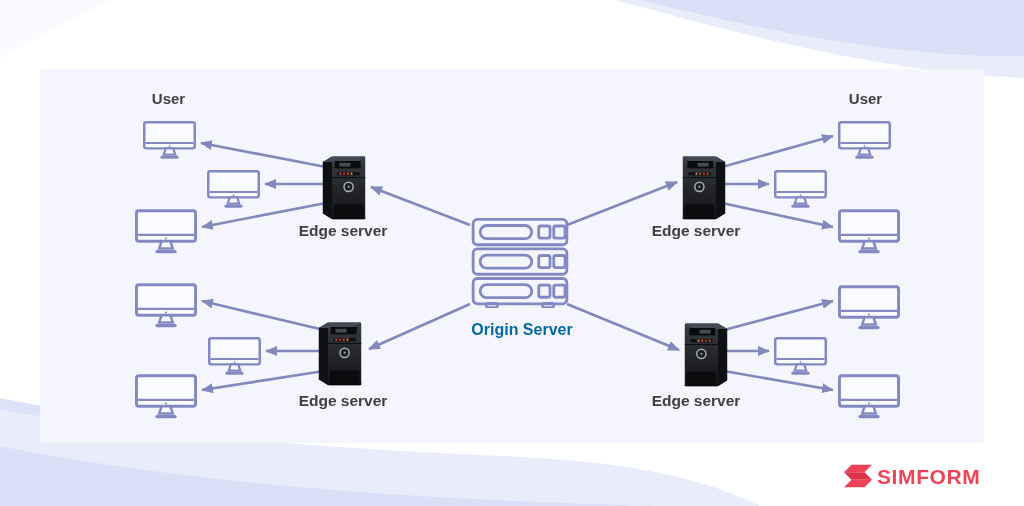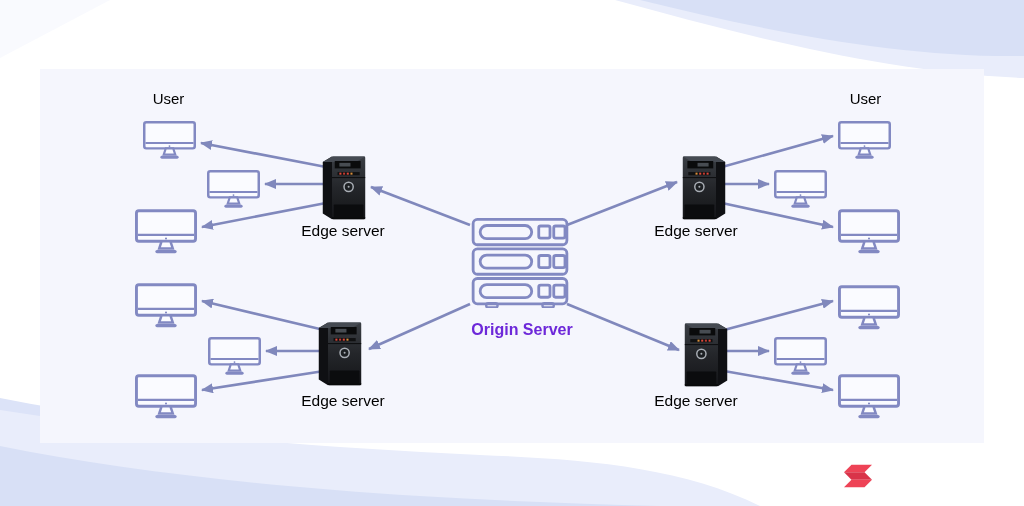--- a/index.html
+++ b/index.html
@@ -18,24 +18,24 @@
   }
   .panel{
     position:absolute;left:40px;top:69px;width:944px;height:374px;
     background:#f5f6fd;
   }
   .arrows{position:absolute;left:0;top:0;width:1024px;height:506px;pointer-events:none;}
   .node{position:absolute;}
   .mirror{transform:scaleX(-1);}
   .lbl{
     position:absolute;text-align:center;
-    font-size:15.5px;color:#000000;line-height:1.15;
+    font-size:15.5px;color:#404040;line-height:1.15;font-weight:bold;
   }
   .lbl.user{font-size:15px;}
-  .lbl.origin{font-weight:700;font-size:16px;color:#6d28d9;}
+  .lbl.origin{font-weight:700;font-size:16px;color:#0369a1;}
   .logo{
     position:absolute;left:843px;top:459px;width:160px;height:36px;
     display:flex;align-items:center;gap:4px;
   }
   .logo-text{
     font-size:21px;font-weight:800;letter-spacing:0.6px;color:#ef4456;
   }
   .symdefs{position:absolute;width:0;height:0;overflow:hidden;}
 </style>
 </head>
@@ -202,15 +202,16 @@
       <use href="#sym-origin"></use>
     </svg>
   <div class="lbl origin" style="left:452px;top:321px;width:140px;">Origin Server</div>
 
   <div class="logo">
     <svg width="30" height="28" viewBox="0 0 32 30">
       <polygon points="9,2 31,2 23,10 1,10" fill="#ee4356"></polygon>
       <polygon points="1,10 23,10 31,18 9,18" fill="#d93349"></polygon>
       <polygon points="9,18 31,18 23,26 1,26" fill="#ee4356"></polygon>
     </svg>
+    <span class="logo-text">SIMFORM</span>
   </div>
 
 </div>
 
 </body></html>

